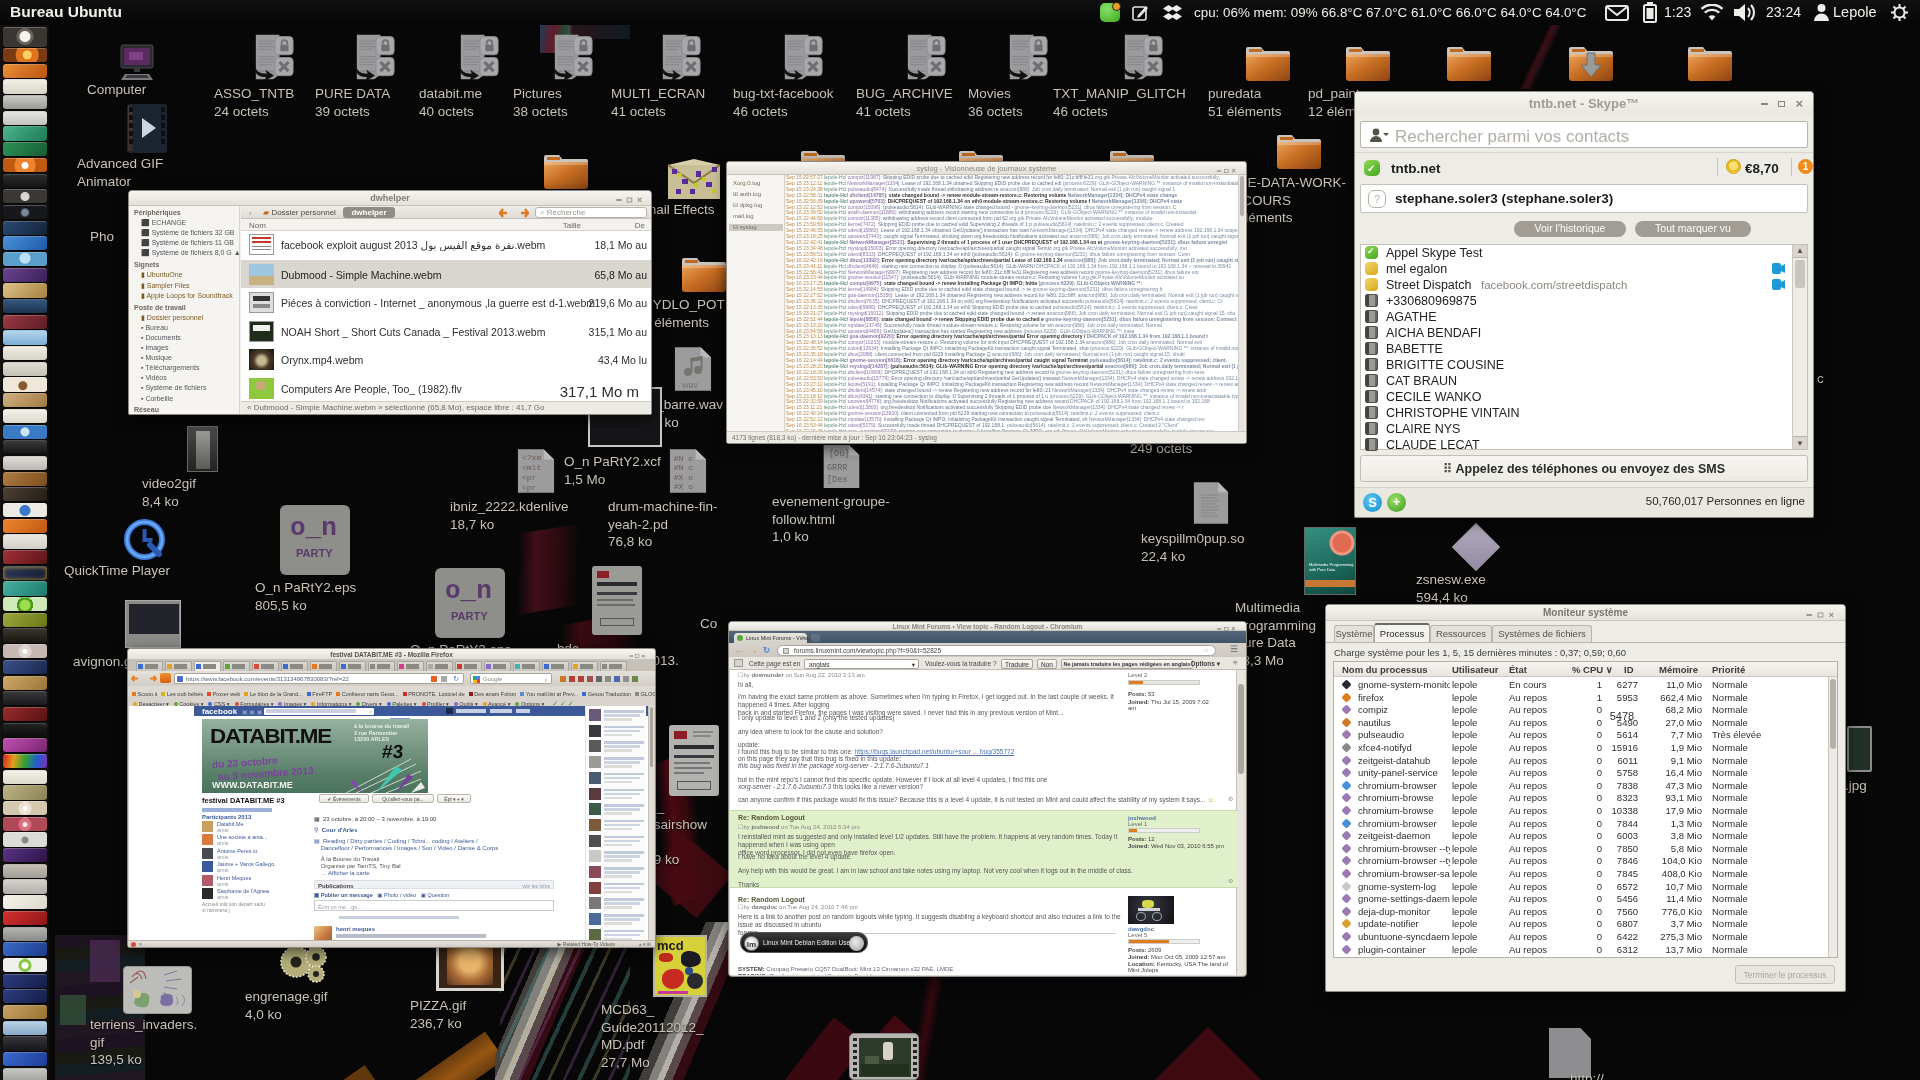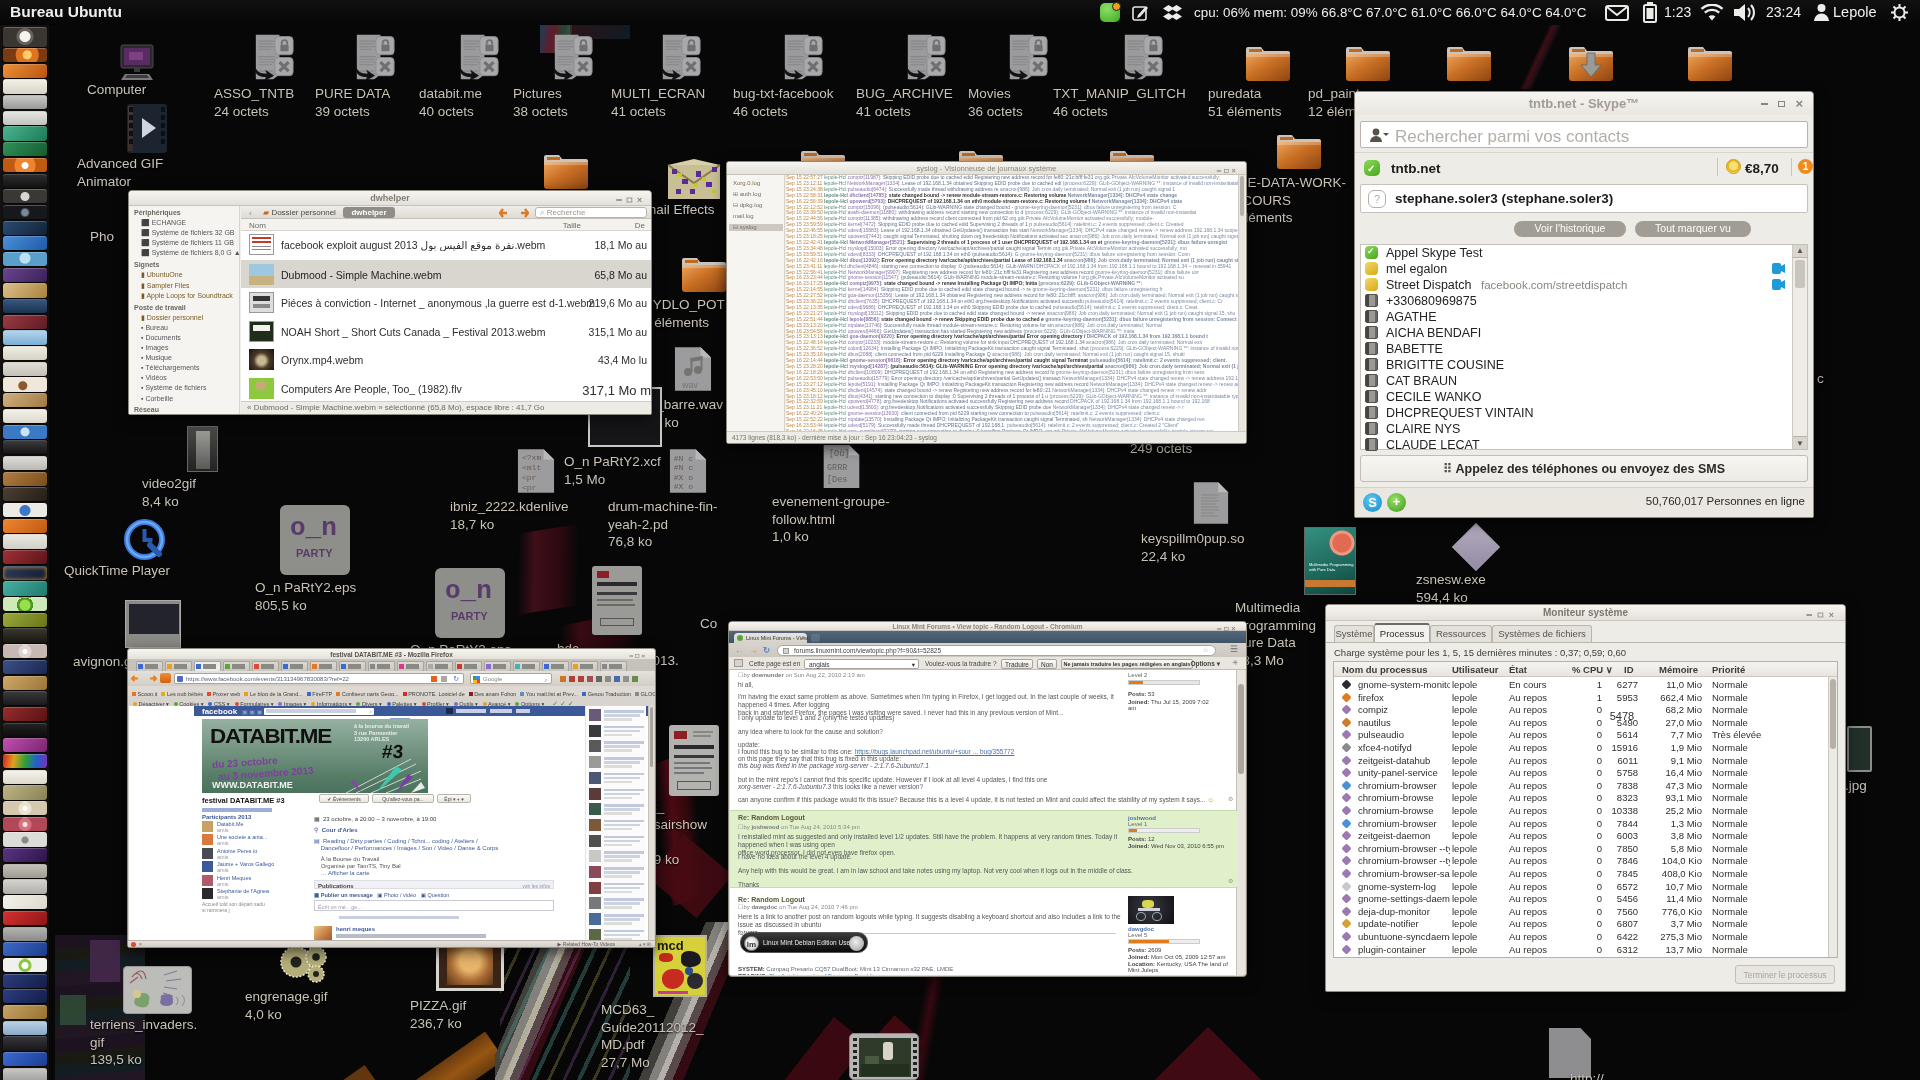--- a/index.html
+++ b/index.html
@@ -544,21 +544,21 @@
 <div class="abs" style="left:0;top:114px;width:100%;height:28.5px">
 <div class="abs" style="left:8px;top:4px;width:25px;height:21px;background:radial-gradient(circle at 50% 55%,#c8b890 0 4px,#4a3a28 8px,#16120e)"></div>
 <div class="abs" style="left:40px;top:9px;font-size:10.5px;color:#2e2e2c">Orynx.mp4.webm</div>
 <div class="abs" style="right:4px;top:9px;font-size:10.5px;color:#2e2e2c">43,4 Mo lu</div>
       </div>
 <div class="abs" style="left:0;top:142.5px;width:100%;height:29px">
 <div class="abs" style="left:8px;top:4px;width:25px;height:21px;background:#8ec83e">
           <div class="abs" style="left:7px;top:3px;width:10px;height:9px;background:#c8a878;border-radius:40%"></div>
         </div>
 <div class="abs" style="left:40px;top:9px;font-size:10.5px;color:#2e2e2c">Computers Are People, Too_ (1982).flv</div>
-<div class="abs" style="right:0;top:9px;font-size:13px;color:#2e2e2c">317,1 Mo m</div>
+<div class="abs" style="right:12px;top:9px;font-size:15px;color:#2e2e2c">317,1 Mo m</div>
       </div>
 </div>
 <div class="abs" style="left:112px;right:0;bottom:0;height:13px;background:#edebe6;border-top:1px solid #d0ccc4;font-size:8px;line-height:12px;color:#6e6b64;padding-left:6px;overflow:hidden">« Dubmood - Simple Machine.webm » sélectionné (65,8 Mo), espace libre : 41,7 Go</div>
 </div>
 <div class="win" style="left:726px;top:161px;width:521px;height:283px;border-radius:3px">
 <div class="tbar" style="height:13px;font-size:7.5px;line-height:13px;font-weight:normal;color:#8a867c">syslog - Visionneuse de journaux système</div>
 <div class="wbtns" style="right:5px;top:5px;gap:5px;transform:scale(.62)">
       <span class="mn"></span>
       <span class="mx"></span>
       <span class="cl">×</span>
@@ -698,21 +698,21 @@
 <div style="position:relative;height:16px">
         <span class="abs" style="left:4px;top:1px;width:13px;height:13px;background:linear-gradient(90deg,#45453f 0 3px,#9a9a94 3px 9px,#686862 9px);border-radius:2px;border:1px solid #54514a"></span>
         <span class="abs" style="left:25px;top:1px;font-size:12.5px;color:#222">CAT BRAUN</span>
       </div>
 <div style="position:relative;height:16px">
         <span class="abs" style="left:4px;top:1px;width:13px;height:13px;background:linear-gradient(90deg,#45453f 0 3px,#9a9a94 3px 9px,#686862 9px);border-radius:2px;border:1px solid #54514a"></span>
         <span class="abs" style="left:25px;top:1px;font-size:12.5px;color:#222">CECILE WANKO</span>
       </div>
 <div style="position:relative;height:16px">
         <span class="abs" style="left:4px;top:1px;width:13px;height:13px;background:linear-gradient(90deg,#45453f 0 3px,#9a9a94 3px 9px,#686862 9px);border-radius:2px;border:1px solid #54514a"></span>
-        <span class="abs" style="left:25px;top:1px;font-size:12.5px;color:#222">DHCPREQUEST VINTAIN</span>
+        <span class="abs" style="left:25px;top:1px;font-size:12.5px;color:#222">CHRISTOPHE VINTAIN</span>
       </div>
 <div style="position:relative;height:16px">
         <span class="abs" style="left:4px;top:1px;width:13px;height:13px;background:linear-gradient(90deg,#45453f 0 3px,#9a9a94 3px 9px,#686862 9px);border-radius:2px;border:1px solid #54514a"></span>
         <span class="abs" style="left:25px;top:1px;font-size:12.5px;color:#222">CLAIRE NYS</span>
       </div>
 <div style="position:relative;height:16px">
         <span class="abs" style="left:4px;top:1px;width:13px;height:13px;background:linear-gradient(90deg,#45453f 0 3px,#9a9a94 3px 9px,#686862 9px);border-radius:2px;border:1px solid #54514a"></span>
         <span class="abs" style="left:25px;top:1px;font-size:12.5px;color:#222">CLAUDE LECAT</span>
       </div>
 <div class="abs" style="right:0;top:0;width:15px;height:100%;background:#efece7;border-left:1px solid #ccc8c0">
@@ -1253,21 +1253,21 @@
 <span class="abs" style="left:308px;top:1px;width:60px;text-align:right;font-size:9.5px;color:#2e2e2c">93,1 Mio</span>
 <span class="abs" style="left:378px;top:1px;font-size:9.5px;color:#2e2e2c">Normale</span>
 </div>
       <div class="abs" style="left:0;top:141.99999999999997px;width:100%;height:12.6px">
 <span class="abs" style="left:8px;top:2px;width:9px;height:9px;background:#9a7ab0;border-radius:2px;transform:rotate(45deg) scale(.8)"></span>
 <span class="abs" style="left:24px;top:1px;font-size:9.5px;color:#2e2e2c;width:92px;overflow:hidden;white-space:nowrap">chromium-browse</span>
 <span class="abs" style="left:118px;top:1px;font-size:9.5px;color:#2e2e2c">lepole</span>
 <span class="abs" style="left:175px;top:1px;font-size:9.5px;color:#2e2e2c">Au repos</span>
 <span class="abs" style="left:240px;top:1px;width:28px;text-align:right;font-size:9.5px;color:#2e2e2c">0</span>
 <span class="abs" style="left:272px;top:1px;width:32px;text-align:right;font-size:9.5px;color:#2e2e2c">10338</span>
-<span class="abs" style="left:308px;top:1px;width:60px;text-align:right;font-size:9.5px;color:#2e2e2c">25,2 Mio</span>
+<span class="abs" style="left:308px;top:1px;width:60px;text-align:right;font-size:9.5px;color:#2e2e2c">17,9 Mio</span>
 <span class="abs" style="left:378px;top:1px;font-size:9.5px;color:#2e2e2c">Normale</span>
 </div>
       <div class="abs" style="left:0;top:154.59999999999997px;width:100%;height:12.6px">
 <span class="abs" style="left:8px;top:2px;width:9px;height:9px;background:#4a90d8;border-radius:2px;transform:rotate(45deg) scale(.8)"></span>
 <span class="abs" style="left:24px;top:1px;font-size:9.5px;color:#2e2e2c;width:92px;overflow:hidden;white-space:nowrap">chromium-browser</span>
 <span class="abs" style="left:118px;top:1px;font-size:9.5px;color:#2e2e2c">lepole</span>
 <span class="abs" style="left:175px;top:1px;font-size:9.5px;color:#2e2e2c">Au repos</span>
 <span class="abs" style="left:240px;top:1px;width:28px;text-align:right;font-size:9.5px;color:#2e2e2c">0</span>
 <span class="abs" style="left:272px;top:1px;width:32px;text-align:right;font-size:9.5px;color:#2e2e2c">7844</span>
 <span class="abs" style="left:308px;top:1px;width:60px;text-align:right;font-size:9.5px;color:#2e2e2c">1,3 Mio</span>

